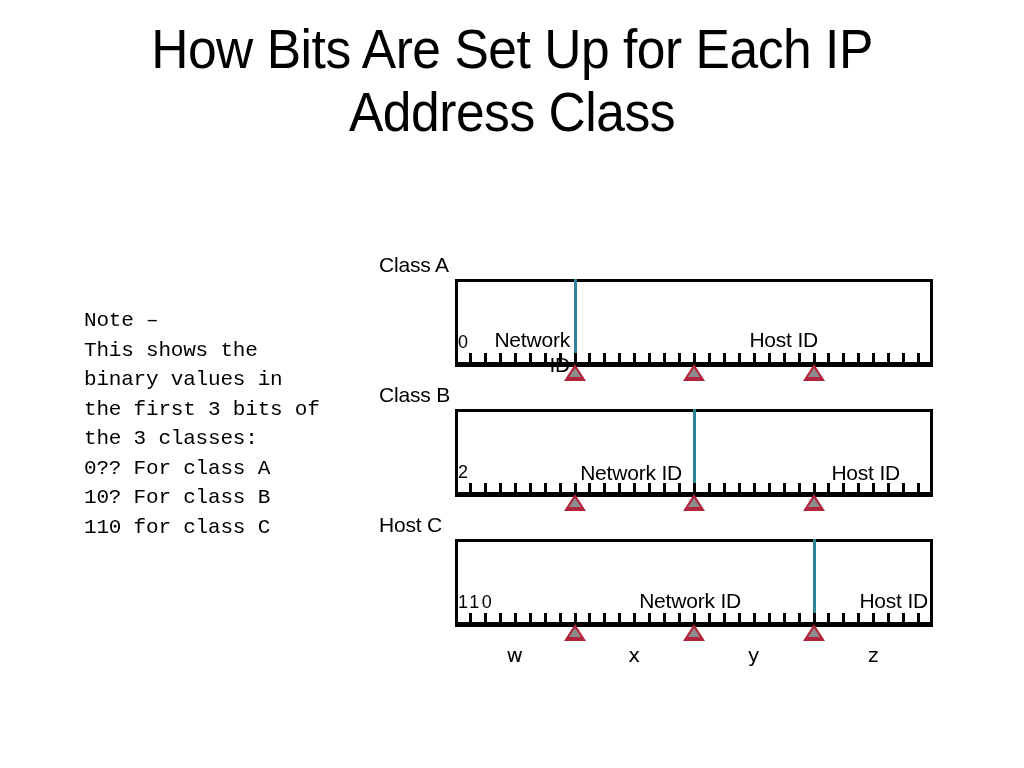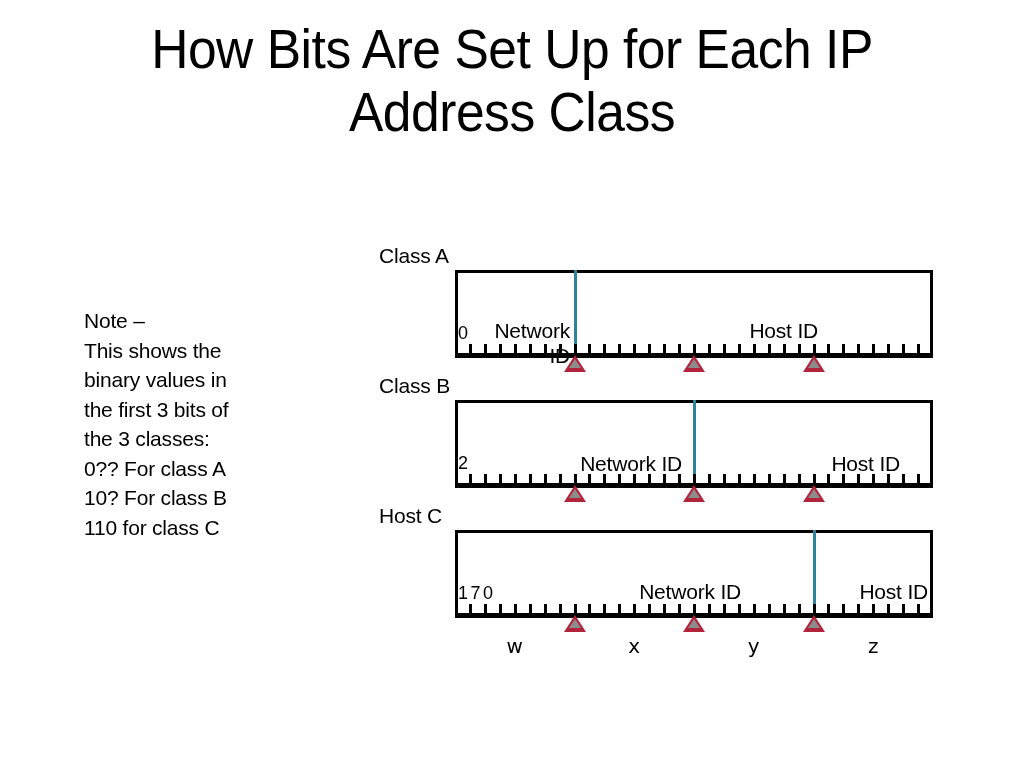--- a/index.html
+++ b/index.html
@@ -33,32 +33,32 @@
     transform-origin: center top;
     white-space: pre-line;
   }
 
   
   #note-block {
     position: absolute;
     left: 84px;
     top: 306px;
     width: 240px;
-    font-family: Liberation Sans, sans-serif;
+    font-family: Liberation Mono, monospace;
     font-size: 21px;
     line-height: 1.405;
     white-space: pre-line;
     letter-spacing: -0.2px;
   }
 
   
   #diagrams {
     position: absolute;
     left: 0;
-    top: 7px;
+    top: 16px;
     width: 1024px;
     height: 603px;
   }
   .class-group { position: absolute; left: 0; top: 0; }
 
   .class-label {
     position: absolute;
     font-family: "Liberation Sans", sans-serif;
     font-size: 21px;
     letter-spacing: -0.2px;
@@ -258,21 +258,21 @@
       </div>
       <div class="octet-marker" style="left: 802.5px; top: 478px; border-bottom-color: rgb(178, 36, 60);">
         <div class="octet-marker-inner" style="left: -6px; top: 4px; border-bottom-color: rgb(140, 140, 140);"></div>
       </div>
     </div>
     <div class="class-group">
       <div class="class-label" style="left: 379px; top: 497px;">Host C</div>
       <div class="addr-box" style="left: 455px; top: 523px; width: 478px; height: 88px; border-color: rgb(0, 0, 0);"></div>
       <div class="field-label" style="left: 551px; top: 533px; width: 190px;">Network ID</div>
       <div class="field-label" style="left: 818px; top: 533px; width: 110px;">Host ID</div>
-      <div class="bit-prefix" style="left: 458px; top: 576px;">170</div>
+      <div class="bit-prefix" style="left: 458px; top: 576px;">110</div>
       <div class="divider-line" style="left: 812.5px; top: 523px; height: 89px; background: rgb(46, 131, 153);"></div>
       <div class="ruler" style="left: 455px; top: 591px; width: 478px; height: 20px;">
         <div class="baseline" style="width: 478px;"></div>
         <div class="tick" style="left: 0px; height: 20px;"></div>
         <div class="tick" style="left: 13.9375px; height: 14px;"></div>
         <div class="tick" style="left: 28.875px; height: 14px;"></div>
         <div class="tick" style="left: 43.8125px; height: 14px;"></div>
         <div class="tick" style="left: 58.75px; height: 14px;"></div>
         <div class="tick" style="left: 73.6875px; height: 14px;"></div>
         <div class="tick" style="left: 88.625px; height: 14px;"></div>

